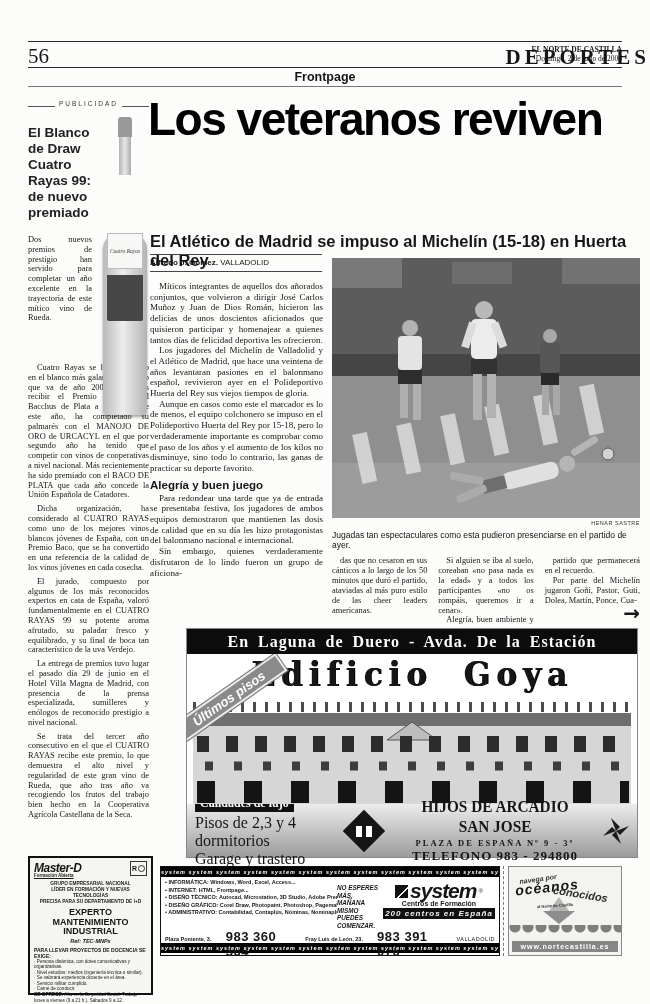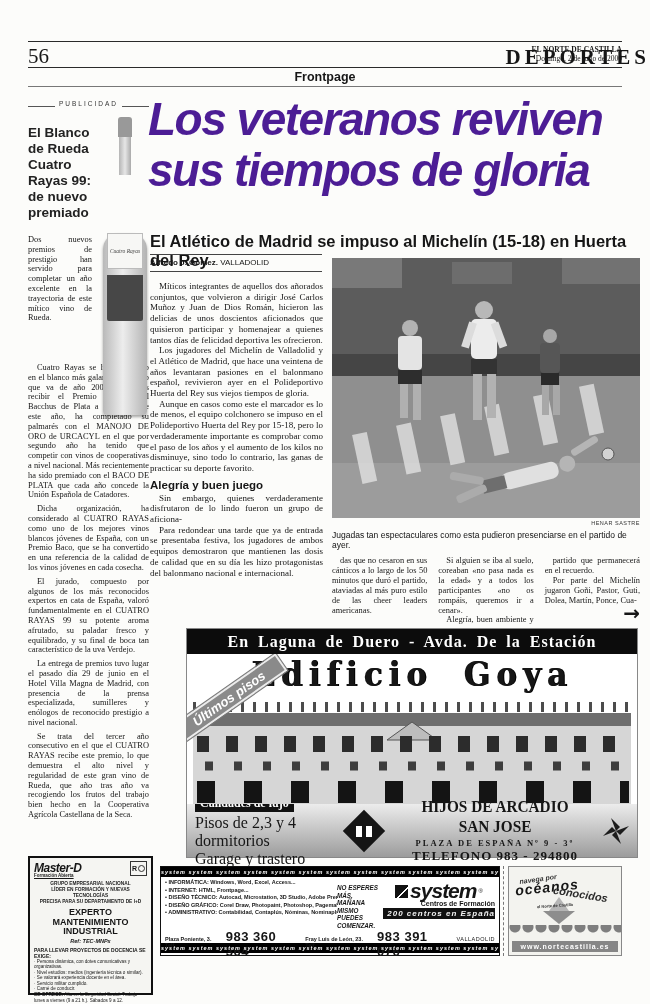--- a/index.html
+++ b/index.html
@@ -32,22 +32,22 @@
      background:linear-gradient(90deg,#b9b9b9,#ededed 45%,#b3b3b3);box-shadow:0 2px 3px rgba(0,0,0,.35);}
   .bottle .lbl1{margin:58px 4px 0;height:34px;background:#f7f7f5;border:1px solid #bbb;
      display:flex;align-items:center;justify-content:center;text-align:center;
      font-style:italic;font-size:5.5px;color:#444;}
   .bottle .lbl2{margin:6px 4px 0;height:46px;background:#474747;border-radius:0 0 2px 2px;}
   .wine-lead{position:absolute;left:0;top:122px;width:64px;
      font-size:8.4px;line-height:9.8px;text-align:justify;}
   .wine-paras p{margin:0 0 4px;font-size:8.4px;line-height:9.8px;text-align:justify;text-indent:9px;}
   
   .headline{position:absolute;left:148px;top:94px;width:496px;
-     font-family:"Liberation Sans",sans-serif;font-weight:bold;color:#4c1d95;
-     font-size:46px;line-height:51px;letter-spacing:-1.5px;font-style:italic;}
+     font-family:"Liberation Sans",sans-serif;font-weight:bold;color:#000000;
+     font-size:46px;line-height:51px;letter-spacing:-1.5px;}
   .subhead{position:absolute;left:150px;top:232px;width:492px;
      font-family:"Liberation Sans",sans-serif;font-weight:bold;font-size:16.5px;}
   .byline{position:absolute;left:150px;top:254px;width:172px;
      border-top:1px solid #444;border-bottom:1px solid #444;padding:3px 0 4px;
      font-family:"Liberation Sans",sans-serif;font-size:8px;}
   .byline .nm{font-weight:bold;}
   .col1{position:absolute;left:150px;top:281px;width:173px;}
   .col1 p{margin:0;font-size:9px;line-height:10.7px;text-align:justify;text-indent:9px;}
   .crosshead{font-family:"Liberation Sans",sans-serif;font-weight:bold;font-size:11.5px;
      margin:5px 0 2px;}
@@ -111,21 +111,21 @@
   .system{position:absolute;left:160px;top:866px;width:340px;height:90px;border:1px solid #111;
      box-sizing:border-box;background:#fff;font-family:"Liberation Sans",sans-serif;}
   .sys-strip{height:10px;background:#000;color:#fff;font:bold italic 5.5px "Liberation Sans",sans-serif;
      line-height:10px;letter-spacing:1px;white-space:nowrap;overflow:hidden;text-align:center;}
   .sys-main{display:flex;padding:2px 4px;height:52px;box-sizing:border-box;}
   .sys-list{width:172px;}
   .sys-list div{font-size:5.5px;line-height:7.6px;font-weight:bold;white-space:nowrap;overflow:hidden;}
   .sys-list div:before{content:"• ";}
   .sys-mid{width:46px;padding-top:5px;}
   .sys-mid div{font:bold italic 6.3px/7.6px "Liberation Sans",sans-serif;}
-  .sys-right{flex:1;text-align:right;}
+  .sys-right{flex:1;text-align:center;}
   .sys-logo{display:flex;align-items:center;justify-content:center;gap:2px;}
   .sys-sq{width:13px;height:13px;background:linear-gradient(135deg,#111 55%,#fff 55%,#fff 65%,#111 65%);display:inline-block;}
   .sys-word{font-weight:bold;font-style:italic;font-size:21px;letter-spacing:-1px;}
   .sys-reg{font-size:6px;vertical-align:top;}
   .sys-sub{font-weight:bold;font-size:7px;margin-top:-3px;}
   .sys-banner{background:#111;color:#f2f2f2;font:bold italic 8px/11px "Liberation Sans",sans-serif;
      margin-top:1px;letter-spacing:1px;}
   .sys-foot{display:flex;align-items:baseline;gap:3px;padding:0 4px;height:14px;}
   .sys-foot .sm{font-size:5.5px;font-weight:bold;}
   .sys-foot .ph{font-weight:bold;font-size:13px;letter-spacing:.5px;}
@@ -165,21 +165,21 @@
   <div class="topic">Frontpage</div>
   <div class="rule" style="left:28px;right:28px;top:86px;border-top-width:1px;border-color:#777;"></div>
 
   <div class="left-col">
     <div class="publabel-wrap">
       <span class="dash"></span>
       <span class="publabel" style="font-family:'Liberation Sans',sans-serif;font-size:6.5px;letter-spacing:2px;color:#333;">PUBLICIDAD</span>
       <span class="dash"></span>
     </div>
     <div class="wine-top">
-      <div class="wine-head">El Blanco de Rueda Cuatro Rayas 99: de nuevo premiado</div>
+      <div class="wine-head">El Blanco de Draw Cuatro Rayas 99: de nuevo premiado</div>
       <div class="bottle">
         <div class="cap"></div>
         <div class="neck"></div>
         <div class="body">
           <div class="lbl1">Cuatro Rayas</div>
           <div class="lbl2"></div>
         </div>
       </div>
       <div class="wine-lead">Dos nuevos premios de prestigio han servido para completar un año excelente en la trayectoria de este mítico vino de Rueda.</div>
     </div>
@@ -187,38 +187,37 @@
         <p>Cuatro Rayas se ha convertido en el blanco más galardonado en lo que va de año 2000, pues tras recibir el Premio Internacional Bacchus de Plata a principios de este año, ha completado su palmarés con el MANOJO DE ORO de URCACYL en el que por segundo año ha tenido que competir con vinos de cooperativas a nivel nacional. Más recientemente ha sido premiado con el BACO DE PLATA que cada año concede la Unión Española de Catadores.</p>
         <p>Dicha organización, ha considerado al CUATRO RAYAS como uno de los mejores vinos blancos jóvenes de España, con un Premio Baco, que se ha convertido en una referencia de la calidad de los vinos jóvenes en cada cosecha.</p>
         <p>El jurado, compuesto por algunos de los más reconocidos expertos en cata de España, valoró fundamentalmente en el CUATRO RAYAS 99 su potente aroma afrutado, su paladar fresco y equilibrado, y su final de boca tan característico de la uva Verdejo.</p>
         <p>La entrega de premios tuvo lugar el pasado día 29 de junio en el Hotel Villa Magna de Madrid, con presencia de la prensa especializada, sumilleres y enólogos de reconocido prestigio a nivel nacional.</p>
         <p>Se trata del tercer año consecutivo en el que el CUATRO RAYAS recibe este premio, lo que demuestra el alto nivel y regularidad de este gran vino de Rueda, que año tras año va recogiendo los frutos del trabajo bien hecho en la Cooperativa Agrícola Castellana de la Seca.</p>
       </div>
   </div>
 
   <div class="headline">
     <div>Los veteranos reviven</div>
-    <div>sus tiempos de gloria</div>
   </div>
   <div class="subhead">El Atlético de Madrid se impuso al Michelín (15-18) en Huerta del Rey</div>
 
   <div class="byline">
     <span class="nm">Alfredo J. Gómez.</span>
     <span>VALLADOLID</span>
   </div>
   <div class="col1">
     <div>
         <p>Míticos integrantes de aquellos dos añorados conjuntos, que volvieron a dirigir José Carlos Muñoz y Juan de Dios Román, hicieron las delicias de unos doscientos aficionados que quisieron participar y homenajear a quienes tantos días de felicidad deportiva les ofrecieron.</p>
         <p>Los jugadores del Michelín de Valladolid y el Atlético de Madrid, que hace una veintena de años levantaran pasiones en el balonmano español, revivieron ayer en el Polideportivo Huerta del Rey sus viejos tiempos de gloria.</p>
         <p>Aunque en casos como este el marcador es lo de menos, el equipo colchonero se impuso en el Polideportivo Huerta del Rey por 15-18, pero lo verdaderamente importante es comprobar como el paso de los años y el aumento de los kilos no disminuye, sino todo lo contrario, las ganas de practicar su deporte favorito.</p>
       </div>
     <div class="crosshead">Alegría y buen juego</div>
     <div>
+        <p>Para redondear una tarde que ya de entrada se presentaba festiva, los jugadores de ambos equipos demostraron que mantienen las dosis de calidad que en su día les hizo protagonistas del balonmano nacional e internacional.</p>
         <p>Sin embargo, quienes verdaderamente disfrutaron de lo lindo fueron un grupo de aficiona-</p>
-        <p>Para redondear una tarde que ya de entrada se presentaba festiva, los jugadores de ambos equipos demostraron que mantienen las dosis de calidad que en su día les hizo protagonistas del balonmano nacional e internacional.</p>
       </div>
   </div>
 
   <div class="photo">
     <svg width="308" height="260" viewBox="0 0 308 260">
       <rect x="0" y="0" width="308" height="96" fill="#5c5c5c"></rect>
       <rect x="0" y="0" width="70" height="30" fill="#8c8c8c" opacity="0.6"></rect>
       <rect x="120" y="4" width="60" height="22" fill="#7d7d7d" opacity="0.5"></rect>
       <rect x="230" y="0" width="78" height="26" fill="#888" opacity="0.5"></rect>
       <rect x="0" y="96" width="308" height="22" fill="#454545"></rect>

